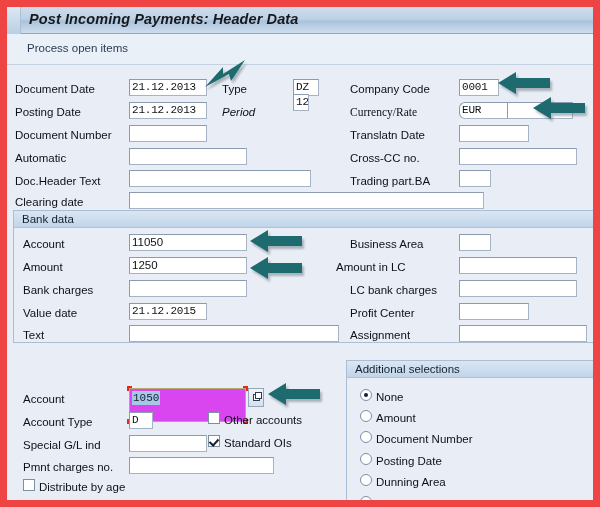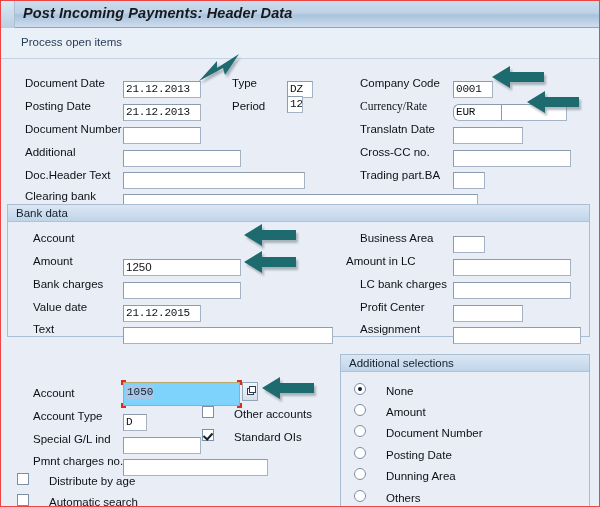--- a/index.html
+++ b/index.html
@@ -7,21 +7,21 @@
     margin: 0; padding: 0;
     width: 600px; height: 507px;
     overflow: hidden;
     background: #ffffff;
     font-family: "Liberation Sans", sans-serif;
   }
   #app {
     position: relative;
     width: 600px; height: 507px;
     background: #e9eef6;
-    border: 1px solid #ef4444;
+    border: 7px solid #ef4444;
     overflow: hidden;
   }
 
   
   .titlebar {
     position: absolute; left: 0; top: 0; width: 600px; height: 27px;
     background: linear-gradient(to bottom, #ccdcec 0%, #bed2e6 45%, #a9c3dd 55%, #cfdded 100%);
     border-bottom: 1px solid #8fa5bd;
   }
   .titlebar .title {
@@ -43,47 +43,46 @@
   }
   .subband .subtitle {
     position: absolute; left: 20px; top: 8px;
     font-size: 11.5px; color: #2a3d55; white-space: nowrap;
   }
 
   
   .lbl {
     position: absolute;
     font-size: 11.5px; color: #0d1116;
-    white-space: nowrap; line-height: 14px; margin-left: 16px;
+    white-space: nowrap; line-height: 14px;
   }
 
   
   .fld {
     position: absolute;
     background: #ffffff;
     border: 1px solid #a6b3c4;
     border-top-color: #8c9bae;
     border-left-color: #8c9bae;
     height: 17px;
     font-family: "Liberation Sans", sans-serif;
     font-size: 11.5px;
     color: #0d1116;
     padding: 0 2px;
     line-height: 15px;
     overflow: hidden;
     white-space: nowrap;
-    margin-top: 8px;
   }
   .fld.mono { font-family: "Liberation Mono", monospace; font-size: 11px; letter-spacing: -0.2px; }
 
   
   .fld-focus {
     position: absolute;
-    height: 24px;
-    background: #7dd3fc;
+    height: 34px;
+    background: #d946ef;
     border: 1px solid #b9a96a;
     overflow: visible;
   }
   .fld-focus .sel {
     position: absolute; left: 2px; top: 2px;
     background: #a8c6e8; color: #16202c;
     font-family: "Liberation Mono", monospace;
     font-size: 11px; line-height: 14px; padding: 0 1px;
   }
   .corner {
@@ -172,33 +171,33 @@
     <div class="title">Post Incoming Payments: Header Data</div>
   </div>
 
   <div class="subband">
     <div class="subtitle">Process open items</div>
   </div>
 
   <div class="lbl" style="left:8px;  top:75px;">Document Date</div>
   <div class="lbl" style="left:8px;  top:98px;">Posting Date</div>
   <div class="lbl" style="left:8px;  top:121px;">Document Number</div>
-  <div class="lbl" style="left:8px;  top:144px;">Additional</div>
+  <div class="lbl" style="left:8px;  top:144px;">Automatic</div>
   <div class="lbl" style="left:8px;  top:167px;">Doc.Header Text</div>
-  <div class="lbl" style="left:8px;  top:188px;">Clearing bank</div>
+  <div class="lbl" style="left:8px;  top:188px;">Clearing date</div>
 
   <div class="fld mono" style="left:122px; top:72px;  width:78px;">21.12.2013</div>
   <div class="fld mono" style="left:122px; top:95px;  width:78px;">21.12.2013</div>
   <div class="fld" style="left:122px; top:118px; width:78px;"></div>
   <div class="fld" style="left:122px; top:141px; width:118px;"></div>
   <div class="fld" style="left:122px; top:163px; width:182px;"></div>
   <div class="fld" style="left:122px; top:185px; width:355px;"></div>
 
   <div class="lbl" style="left:215px; top:75px;">Type</div>
-  <div class="lbl" style="left:215px; top:98px;">Period</div>
+  <div class="lbl" style="left:215px; top:98px;font-style:italic;">Period</div>
 
   <div class="fld mono" style="left:286px; top:72px; width:26px;">DZ</div>
   <div class="fld mono" style="left:286px; top:87px; width:16px;">12</div>
 
   <div class="lbl" style="left:343px; top:75px;">Company Code</div>
   <div class="lbl" style="left:343px; top:98px;font-family:Liberation Serif, serif;">Currency/Rate</div>
   <div class="lbl" style="left:343px; top:121px;">Translatn Date</div>
   <div class="lbl" style="left:343px; top:144px;">Cross-CC no.</div>
   <div class="lbl" style="left:343px; top:167px;">Trading part.BA</div>
 
@@ -214,20 +213,21 @@
       <span>Bank data</span>
     </div>
   </div>
 
   <div class="lbl" style="left:16px; top:230px;">Account</div>
   <div class="lbl" style="left:16px; top:253px;">Amount</div>
   <div class="lbl" style="left:16px; top:276px;">Bank charges</div>
   <div class="lbl" style="left:16px; top:299px;">Value date</div>
   <div class="lbl" style="left:16px; top:321px;">Text</div>
 
+  <div class="fld" style="left:122px; top:227px; width:118px;">11050</div>
   <div class="fld" style="left:122px; top:250px; width:118px;">1250</div>
   <div class="fld" style="left:122px; top:273px; width:118px;"></div>
   <div class="fld mono" style="left:122px; top:296px; width:78px;">21.12.2015</div>
   <div class="fld" style="left:122px; top:318px; width:210px;"></div>
 
   <div class="lbl" style="left:343px; top:230px;">Business Area</div>
   <div class="lbl" style="left:329px; top:253px;">Amount in LC</div>
   <div class="lbl" style="left:343px; top:276px;">LC bank charges</div>
   <div class="lbl" style="left:343px; top:299px;">Profit Center</div>
   <div class="lbl" style="left:343px; top:321px;">Assignment</div>

